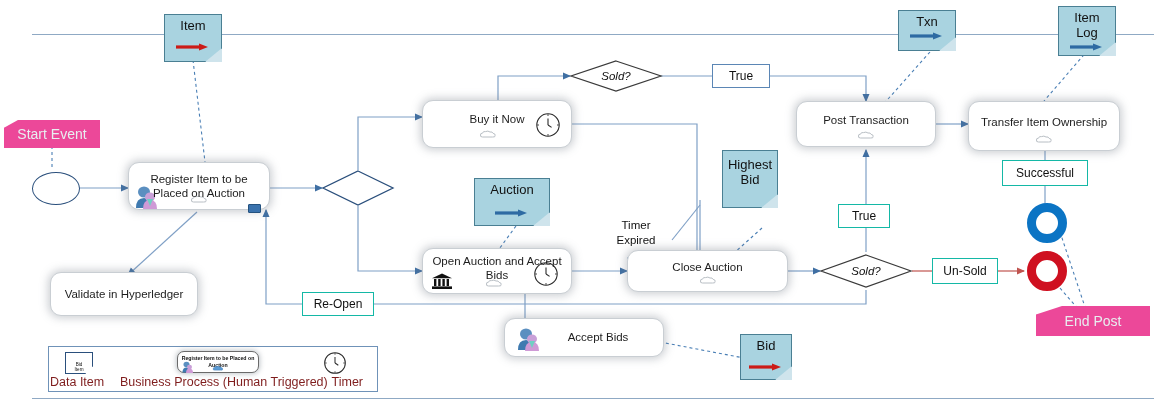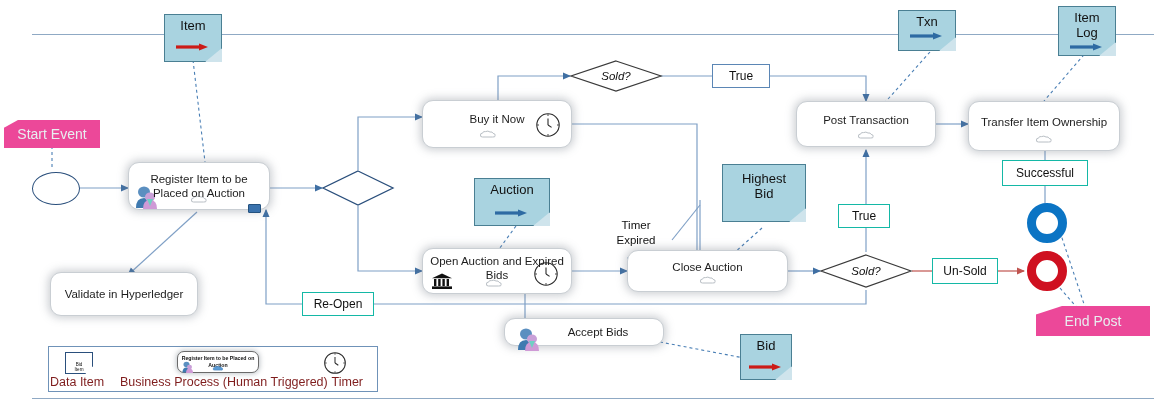--- a/index.html
+++ b/index.html
@@ -218,21 +218,21 @@
     <div class="fold"></div>
     <div class="dlabel">Auction</div>
     <div class="arrow" style="bottom:10px;">
       <svg viewBox="0 0 36 8" width="36" height="8">
           <path d="M1,4 L26,4" stroke="#2e6ba3" stroke-width="3.2"></path>
           <path d="M24,0.4 L33,4 L24,7.6 z" fill="#2e6ba3"></path>
         </svg>
     </div>
   </div>
 
-  <div class="dataobj" style="left:722px;top:164px;width:84px;height:58px;">
+  <div class="dataobj" style="left:722px;top:150px;width:56px;height:58px;">
     <div class="body"></div>
     <div class="fold"></div>
     <div class="dlabel" style="white-space:pre-line;top:8px;">Highest
 Bid</div>
   </div>
 
   <div class="dataobj" style="left:740px;top:334px;width:52px;height:46px;">
     <div class="body"></div>
     <div class="fold"></div>
     <div class="dlabel">Bid</div>
@@ -283,21 +283,21 @@
           <path d="M2.2,13 L4,13"></path>
             <path d="M22,13 L23.8,13"></path>
         </g>
         <path d="M13,13 L13,6.6" stroke="#2b2b2b" stroke-width="1.1"></path>
         <path d="M13,13 L16.6,15.4" stroke="#2b2b2b" stroke-width="1.1"></path>
       </svg>
     </span>
   </div>
 
   <div class="task" style="left:422px;top:248px;width:150px;height:46px;">
-    <span class="tlabel" style="padding-bottom:6px;">Open Auction and Expired Bids</span>
+    <span class="tlabel" style="padding-bottom:6px;">Open Auction and Accept Bids</span>
     <span class="bank" style="left:8px;bottom:3px;">
       <svg viewBox="0 0 22 17" width="22" height="17">
         <path d="M11,0.6 L21,5.2 L1,5.2 z" fill="#111"></path>
         <rect x="3" y="6" width="2.4" height="7" fill="#111"></rect>
         <rect x="7.2" y="6" width="2.4" height="7" fill="#111"></rect>
         <rect x="11.4" y="6" width="2.4" height="7" fill="#111"></rect>
         <rect x="15.6" y="6" width="2.4" height="7" fill="#111"></rect>
         <rect x="1" y="13.4" width="20" height="2.6" fill="#111"></rect>
       </svg>
     </span>
@@ -323,21 +323,21 @@
 
   <div class="task" style="left:627px;top:250px;width:161px;height:42px;">
     <span class="tlabel" style="padding-bottom:8px;">Close Auction</span>
     <span class="cloud" style="bottom:6px;">
       <svg viewBox="0 0 17 9" width="17" height="9">
           <path d="M3,7 Q0.5,7 1,5 Q0.8,3 3,3.2 Q3.5,1 6,1.6 Q8.5,0.4 10.5,2 Q13,1.4 13.6,3.4 Q16,3.6 15.6,5.4 Q16,7.4 13,7 z" fill="#fff" stroke="#b8bec4" stroke-width="1"></path>
         </svg>
     </span>
   </div>
 
-  <div class="task" style="left:504px;top:318px;width:160px;height:28px;">
+  <div class="task" style="left:504px;top:318px;width:160px;height:39px;">
     <span class="tlabel" style="padding-left:28px;">Accept Bids</span>
     <span class="user" style="left:10px;top:8px;">
       <svg viewBox="0 0 28 24" width="28" height="24">
         <ellipse cx="11" cy="7" rx="6" ry="5.5" fill="#5b8fc0"></ellipse>
         <path d="M3,23 Q3,13 11,13 Q19,13 19,23 z" fill="#3f7ab0"></path>
         <ellipse cx="17" cy="12" rx="5" ry="4.6" fill="#c9a0d8"></ellipse>
         <path d="M10,24 Q10,15 17,15 Q24,15 24,24 z" fill="#cf9ad6"></path>
         <path d="M14,14 L17,21 L20,14 z" fill="#6fd0c3"></path>
       </svg>
     </span>

